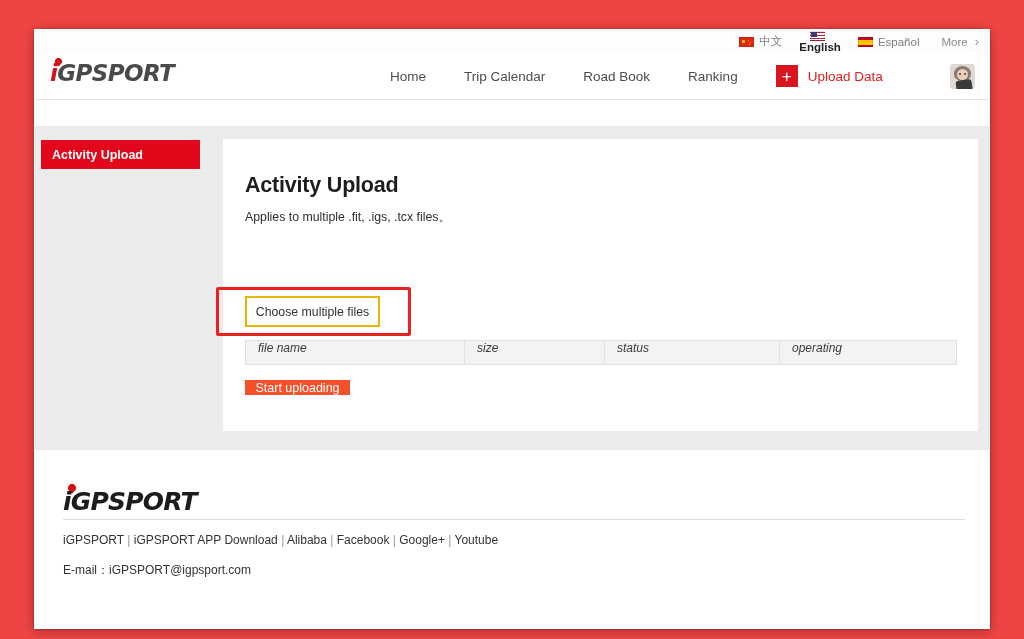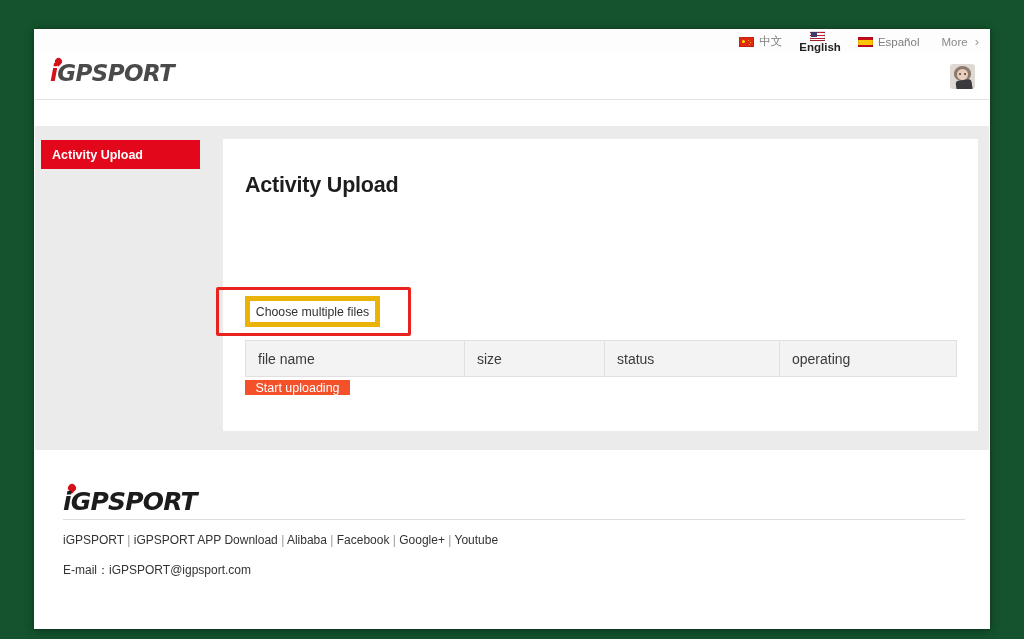--- a/index.html
+++ b/index.html
@@ -12,21 +12,21 @@
     background: #ffffff;
     font-family: "Liberation Sans", sans-serif;
     overflow: hidden;
   }
 
   
   #screenshot-frame {
     position: absolute;
     left: 0; top: 0;
     width: 1024px; height: 639px;
-    background: #14532d;
+    background: #ef4444;
   }
   #page-shadow {
     position: absolute;
     left: 34px; top: 29px;
     width: 956px; height: 600px;
     background: #ffffff;
     box-shadow: 0 2px 10px rgba(0,0,0,0.33), 0 0 2px rgba(0,0,0,0.22);
   }
 
   
@@ -267,45 +267,46 @@
     width: 195px; height: 49px;
     border: 3.5px solid #e8231f;
     border-radius: 2px;
     box-sizing: border-box;
   }
   #choose-files-button {
     position: absolute;
     left: 22px; top: 157px;
     width: 135px; height: 31px;
     background: #ffffff;
-    border: 5px solid #eab308;
+    border: 2px solid #eab308;
     box-sizing: border-box;
     display: flex; align-items: center; justify-content: center;
     font-size: 12.3px;
     color: #333;
     cursor: pointer;
   }
 
   
   #file-table {
     position: absolute;
     left: 22px; top: 201px;
     width: 712px;
     border-collapse: collapse;
     table-layout: fixed;
   }
   #file-table th {
     background: #f3f3f3;
     border: 1px solid #e0e0e0;
-    font-size: 14px;
+    font-size: 12px;
     font-weight: normal;
     color: #3b3b3b;
     text-align: left;
-    padding: 10px 0 9px 12px;
+    padding: 0 0 9px 12px;
     height: 14px;
+    font-style: italic;
   }
 
   #start-uploading-button {
     position: absolute;
     left: 22px; top: 241px;
     width: 105px; height: 15px;
     background: #f4502a;
     color: #ffffff;
     font-size: 12.5px;
     display: flex; align-items: center; justify-content: center;
@@ -373,40 +374,51 @@
     <div id="more-link">
       <span>More</span>
       <span id="more-chevron">›</span>
     </div>
   </div>
 
   <div id="site-header">
     <div class="brand-pin" id="header-pin"></div>
     <div class="brand-logo"><span class="brand-i">i</span><span>GPSPORT</span></div>
 
+    <div id="main-nav">
+      <div class="nav-link">Home</div>
+      <div class="nav-link">Trip Calendar</div>
+      <div class="nav-link">Road Book</div>
+      <div class="nav-link">Ranking</div>
+      <div id="upload-data-group">
+        <div id="plus-box">+</div>
+        <div id="upload-data-label">Upload Data</div>
+      </div>
+    </div>
 
     <div id="avatar">
       <div class="av-head"></div>
       <div class="av-face"></div>
       <div class="av-eye-l"></div>
       <div class="av-eye-r"></div>
       <div class="av-body"></div>
     </div>
   </div>
 
   <div id="content-band">
 
     <div id="sidebar">
       <div id="sidebar-item-activity-upload">
         <span>Activity Upload</span>
       </div>
     </div>
 
     <div id="main-panel">
       <div id="page-title">Activity Upload</div>
+      <div class="desc-line" id="desc-line-1">Applies to multiple .fit, .igs, .tcx files。</div>
 
       <div id="annotation-box"></div>
       <div id="choose-files-button">Choose multiple files</div>
 
       <table id="file-table">
         <thead>
           <tr>
             <th style="width:206px">file name</th>
             <th style="width:127px">size</th>
             <th style="width:162px">status</th>

